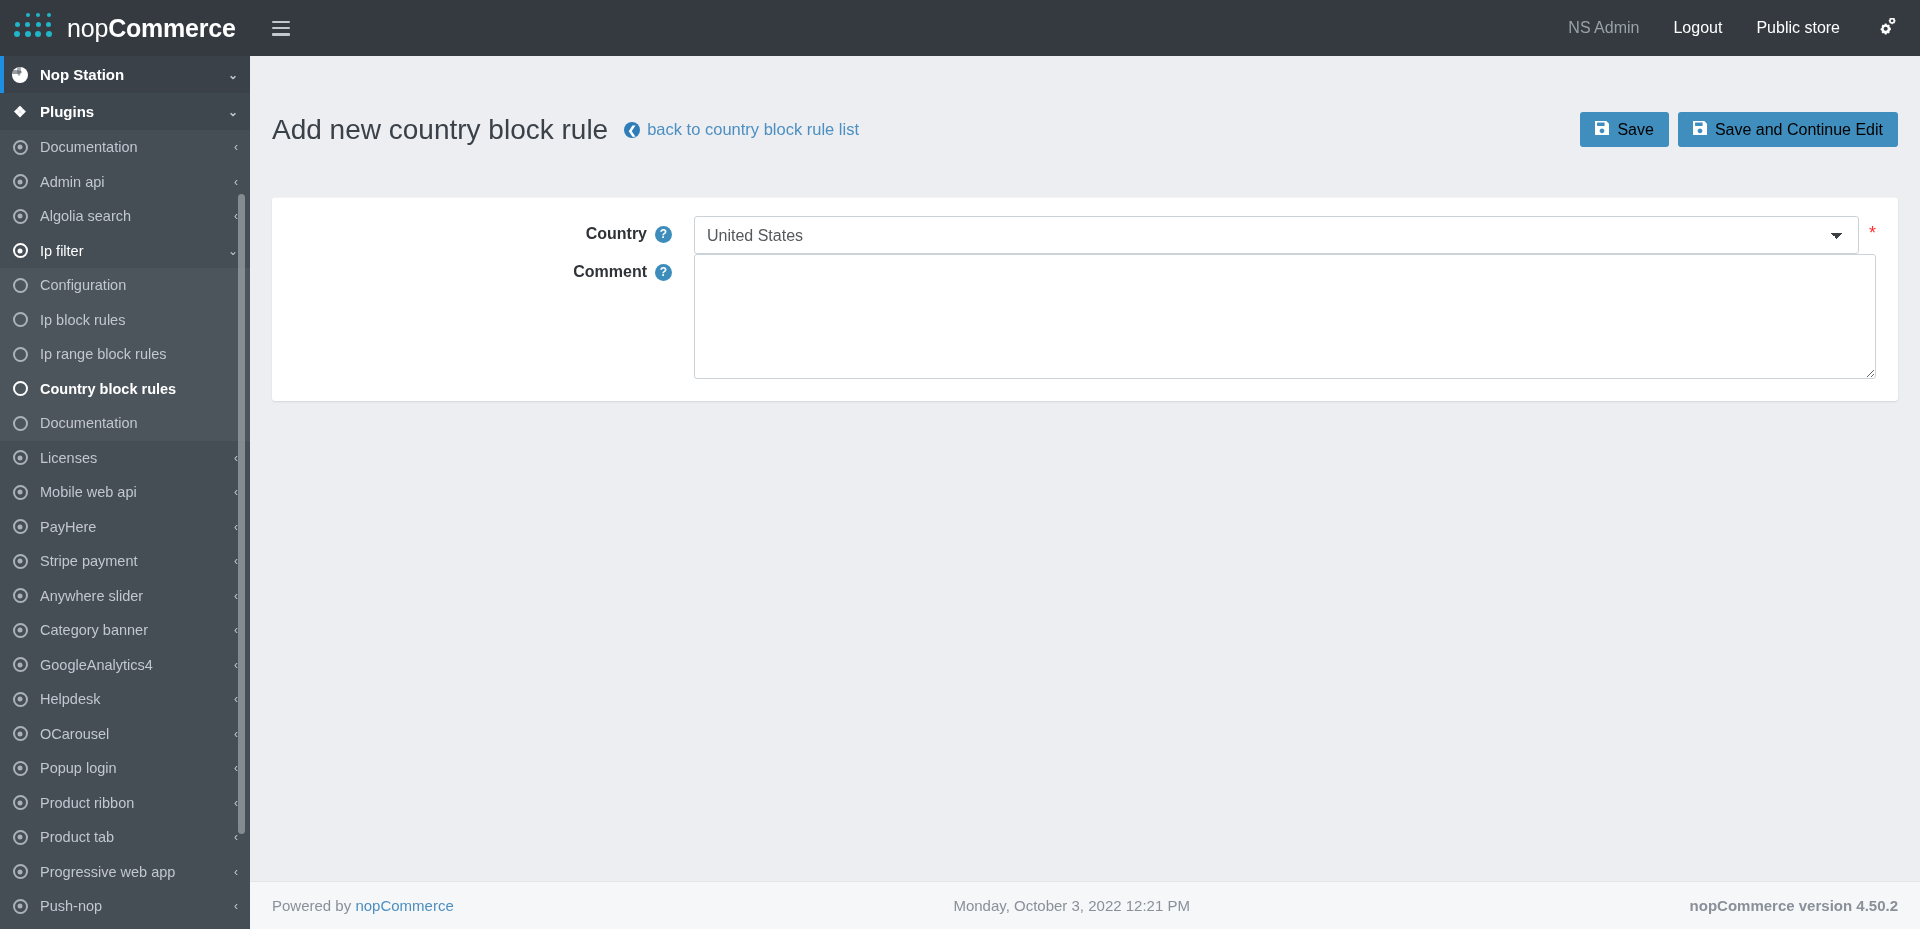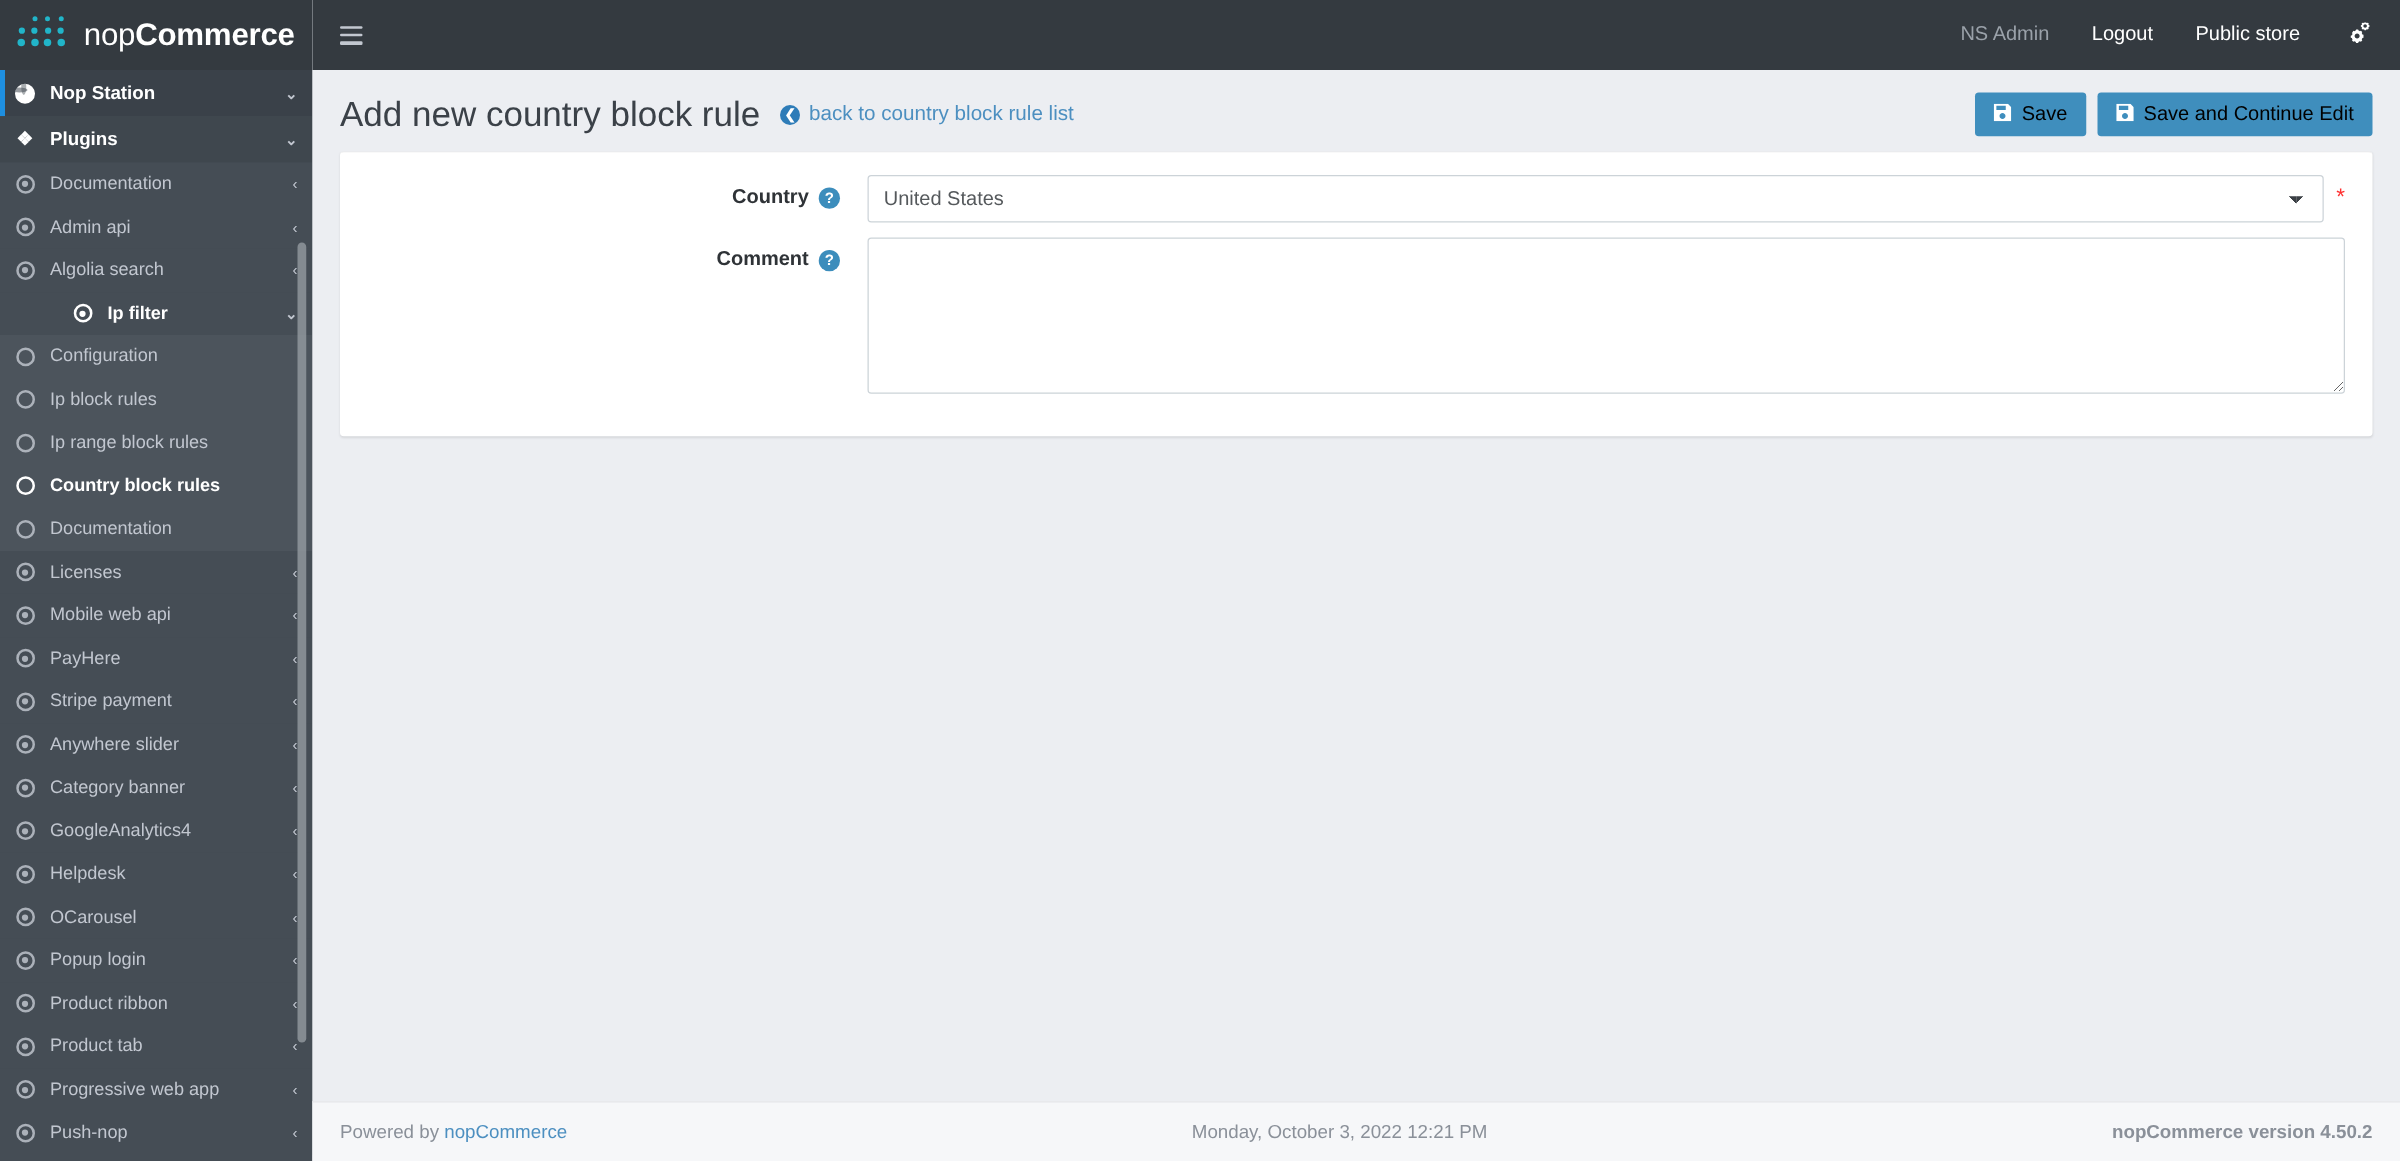--- a/index.html
+++ b/index.html
@@ -101,21 +101,21 @@
   .nav-top.dark { background: #3a4149; }
   .nav-top .accent {
     position: absolute;
     left: 0; top: 0; bottom: 0;
     width: 4px;
     background: #1e8fe0;
   }
 
   
   .nav-plug { height: 34.5px; background: #454d55; }
-  .nav-plug.active { color: #ffffff; font-weight: bold; padding-left: 46px; }
+  .nav-plug.active { color: #ffffff; font-weight: normal; }
 
   
   .nav-sub-block { background: #4c545c; }
   .nav-sub { height: 34.5px; font-size: 14.5px; padding-left: 0; }
   .nav-sub.active { color: #ffffff; font-weight: bold; }
 
   
   .ic-radio {
     width: 15px; height: 15px;
     border: 2px solid currentColor;
@@ -177,20 +177,21 @@
   }
 
   
   #main {
     flex: 1 1 auto;
     height: 929px;
     display: flex;
     flex-direction: column;
     background: #eceef2;
     position: relative;
+    gap: 38px;
   }
 
   #topbar {
     height: 56px;
     background: #343a40;
     display: flex;
     align-items: center;
     padding: 0 22px 0 22px;
     flex: 0 0 56px;
   }
@@ -292,21 +293,20 @@
     background: #ffffff;
     border-radius: 3px;
     box-shadow: 0 1px 2px rgba(0,0,0,.10);
     padding: 18px 22px 22px 22px;
     border-top: 1px solid #f2f2f2;
   }
 
   .form-row {
     display: flex;
     align-items: flex-start;
-    margin-bottom: 12px;
   }
   .form-label {
     width: 400px;
     flex: 0 0 400px;
     text-align: right;
     padding-right: 22px;
     padding-top: 9px;
     font-size: 16px;
     font-weight: bold;
     color: #2f3337;

